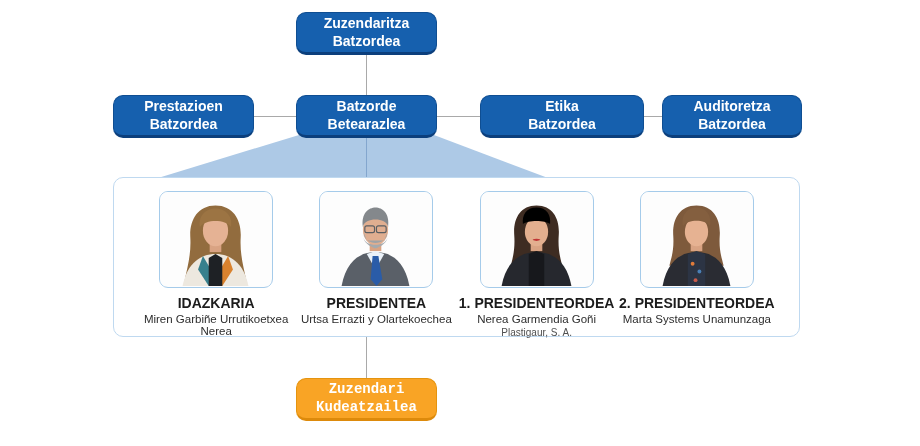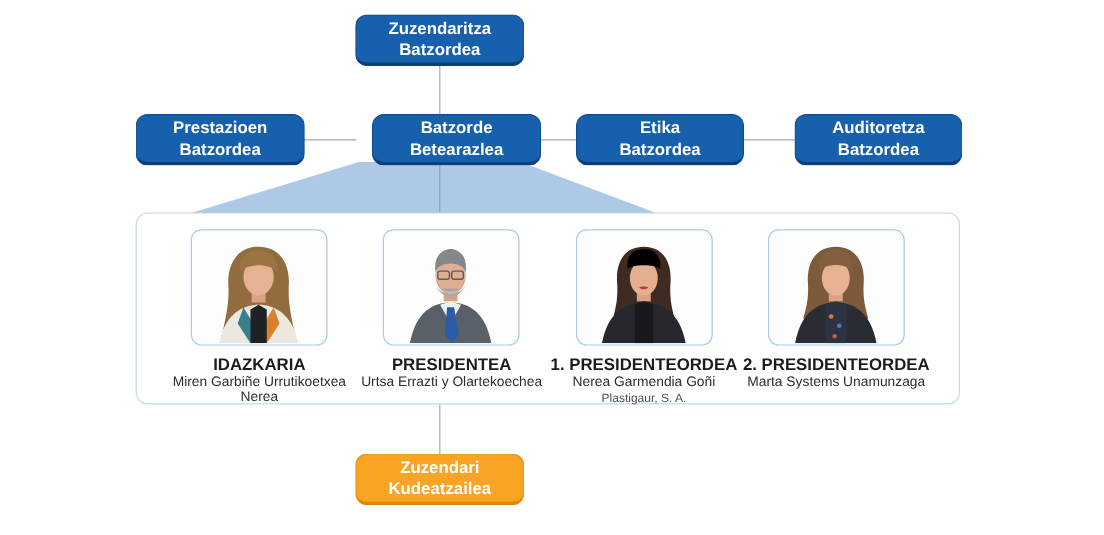--- a/index.html
+++ b/index.html
@@ -10,21 +10,21 @@
   }
   svg.connectors { position:absolute; left:0; top:0; z-index:0; }
 
   .node {
     position:absolute; width:141px; height:43px; box-sizing:border-box;
     background:#1660AE; border:1px solid #0F4E92; border-bottom:3px solid #0C3F7C;
     border-radius:10px; color:#ffffff; font-size:14px; font-weight:bold;
     display:flex; align-items:center; justify-content:center; text-align:center;
     line-height:1.28; white-space:pre-line; z-index:2;
   }
-  .node.orange { background:#F9A425; border-color:#E5940F; border-bottom-color:#DD8A0B; }
+  .node.orange { background:#F9A425; border-color:#E5940F; border-bottom-color:#DD8A0B;font-family:Liberation Mono, monospace; }
 
   .panel {
     position:absolute; left:113px; top:177px; width:687px; height:160px;
     box-sizing:border-box; background:#ffffff;
     border:1px solid #BFD9F0; border-radius:10px;
     display:flex; padding:13px 22px 0 22px; z-index:1;
   }
   .member { flex:1; text-align:center; min-width:0; }
   .photo {
     width:114px; height:97px; margin:0 auto; box-sizing:border-box;
@@ -52,23 +52,23 @@
     <line x1="366.5" y1="135" x2="366.5" y2="177" stroke="#83A6CE" stroke-width="1"></line>
 
     <line x1="366.5" y1="337" x2="366.5" y2="379" stroke="#A9A9A9" stroke-width="1"></line>
   </svg>
 
   <div class="node" style="left:296px; top:12px;">Zuzendaritza
 Batzordea</div>
 
   <div class="node" style="left:113px; top:95px;">Prestazioen
 Batzordea</div>
-  <div class="node" style="left:296px; top:95px;margin-left:14px;">Batzorde
+  <div class="node" style="left:296px; top:95px;">Batzorde
 Betearazlea</div>
-  <div class="node" style="left:480px; top:95px; width:140px;">Etika
+  <div class="node" style="left:480px; top:95px; width:164px;">Etika
 Batzordea</div>
   <div class="node" style="left:662px; top:95px; width:140px;">Auditoretza
 Batzordea</div>
 
   <div class="panel">
 
     <div class="member">
       <div class="photo">
         <svg viewBox="0 0 114 97" width="111" height="94">
           <rect width="114" height="97" fill="#fdfdfd"></rect>

